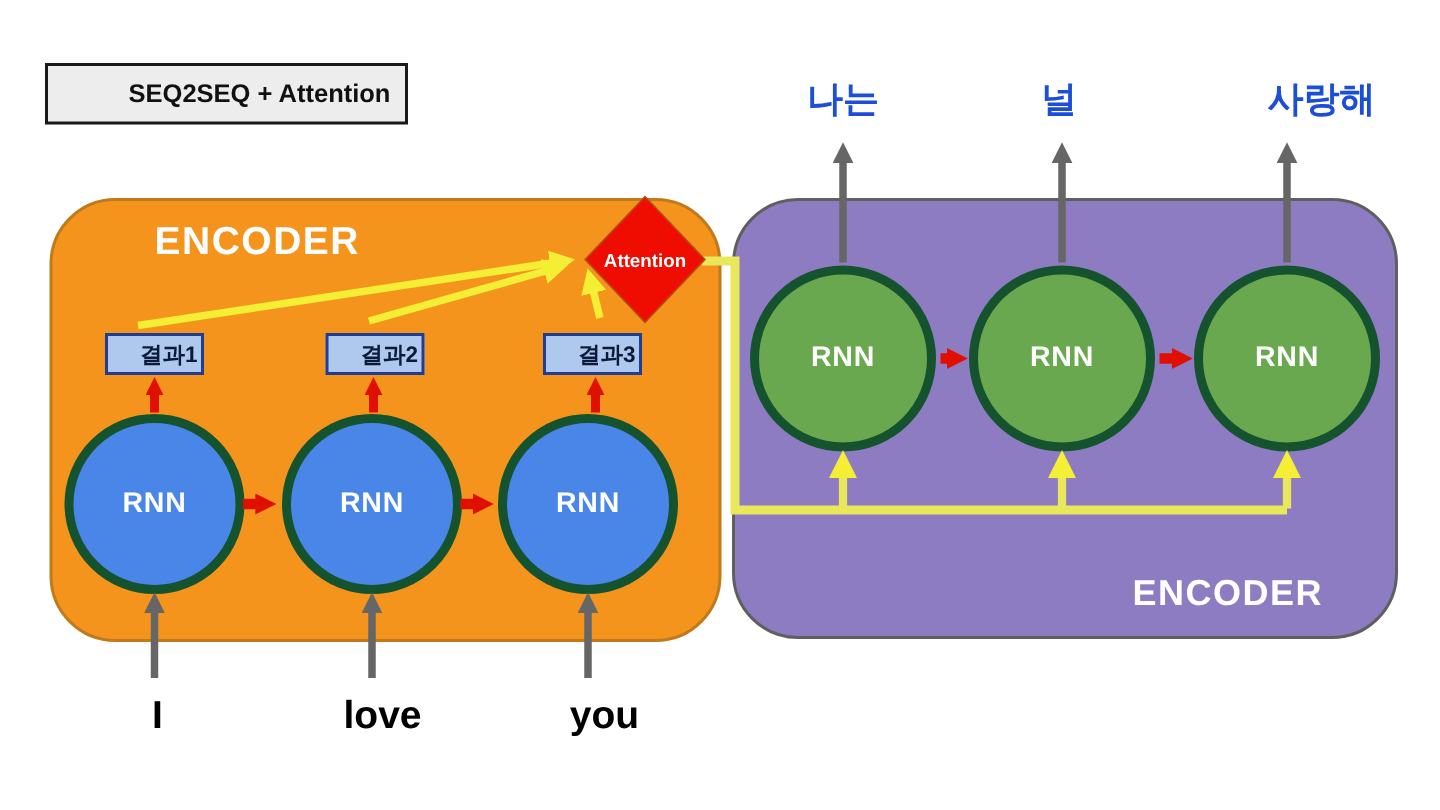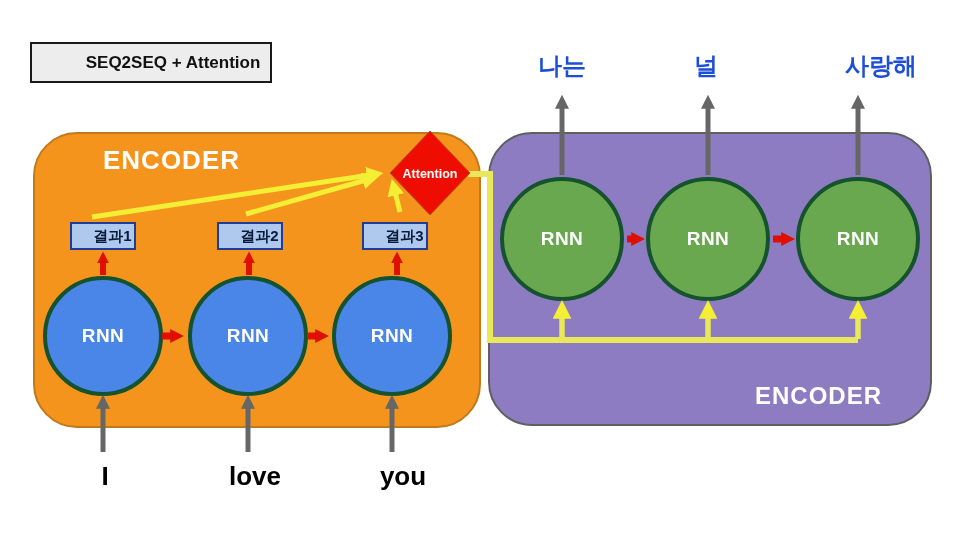--- a/index.html
+++ b/index.html
@@ -12,21 +12,21 @@
     font-size:17px;font-weight:bold;color:#111;padding-left:44px;}
   
   #encoder-block{left:33px;top:132px;width:448px;height:296px;background:#f5941d;
     border:2px solid #c07a1c;border-radius:44px;box-sizing:border-box;}
   #decoder-block{left:488px;top:132px;width:444px;height:294px;background:#8e7cc3;
     border:2px solid #5f5f5f;border-radius:44px;box-sizing:border-box;}
   .block-label{position:absolute;color:#ffffff;font-weight:bold;letter-spacing:1px;}
   #encoder-label{left:68px;top:11px;font-size:26px;}
   #decoder-label{right:48px;bottom:14px;font-size:24px;}
   
-  .circle{position:absolute;border-radius:50%;box-sizing:border-box;border:4px solid #14532d;
+  .circle{position:absolute;border-radius:50%;box-sizing:border-box;border:6px solid #14532d;
     display:flex;align-items:center;justify-content:center;color:#fff;
     font-weight:bold;font-size:19px;letter-spacing:.5px;}
   .enc-circle{width:120px;height:120px;background:#4a86e8;top:276px;}
   .dec-circle{width:124px;height:124px;background:#6aa84f;top:177px;}
   
   .result-box{position:absolute;top:222px;width:66px;height:28px;background:#afc9ee;
     border:2px solid #1f3d94;box-sizing:border-box;display:flex;align-items:center;
     justify-content:center;font-size:15px;font-weight:bold;color:#0a1a3a;padding-left:19px;}
   
   .in-word{position:absolute;top:461px;transform:translateX(-50%);

